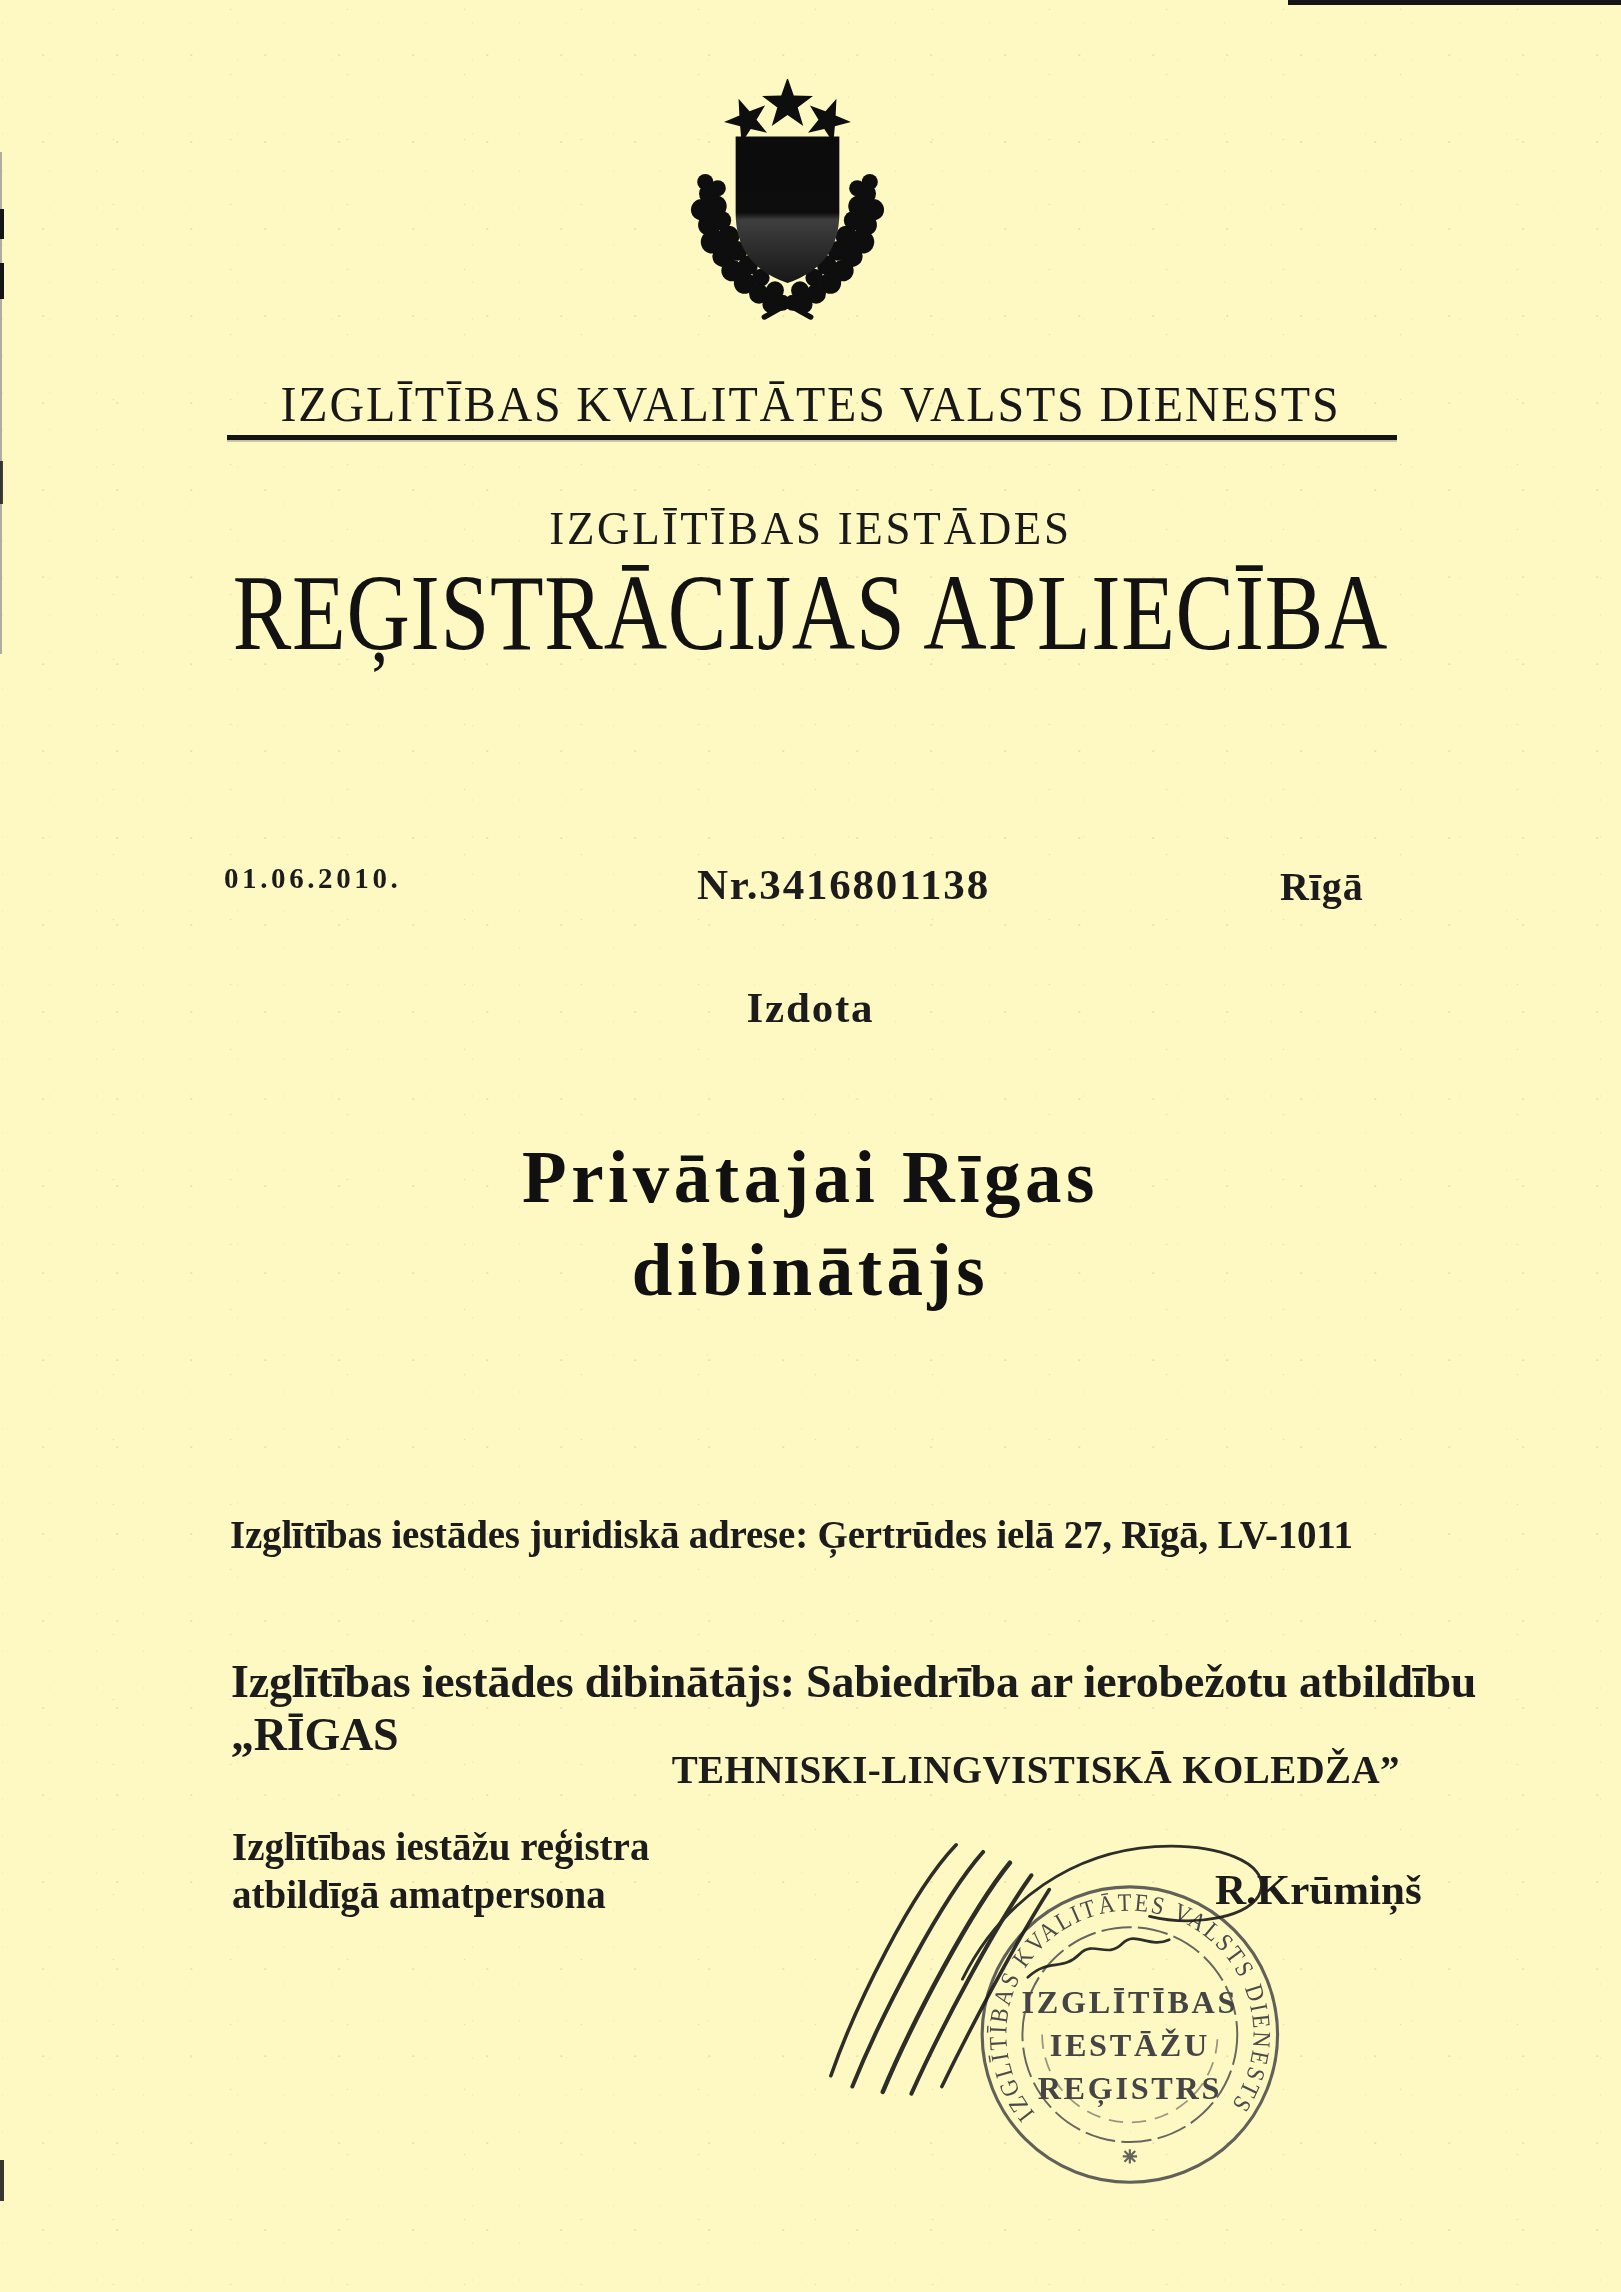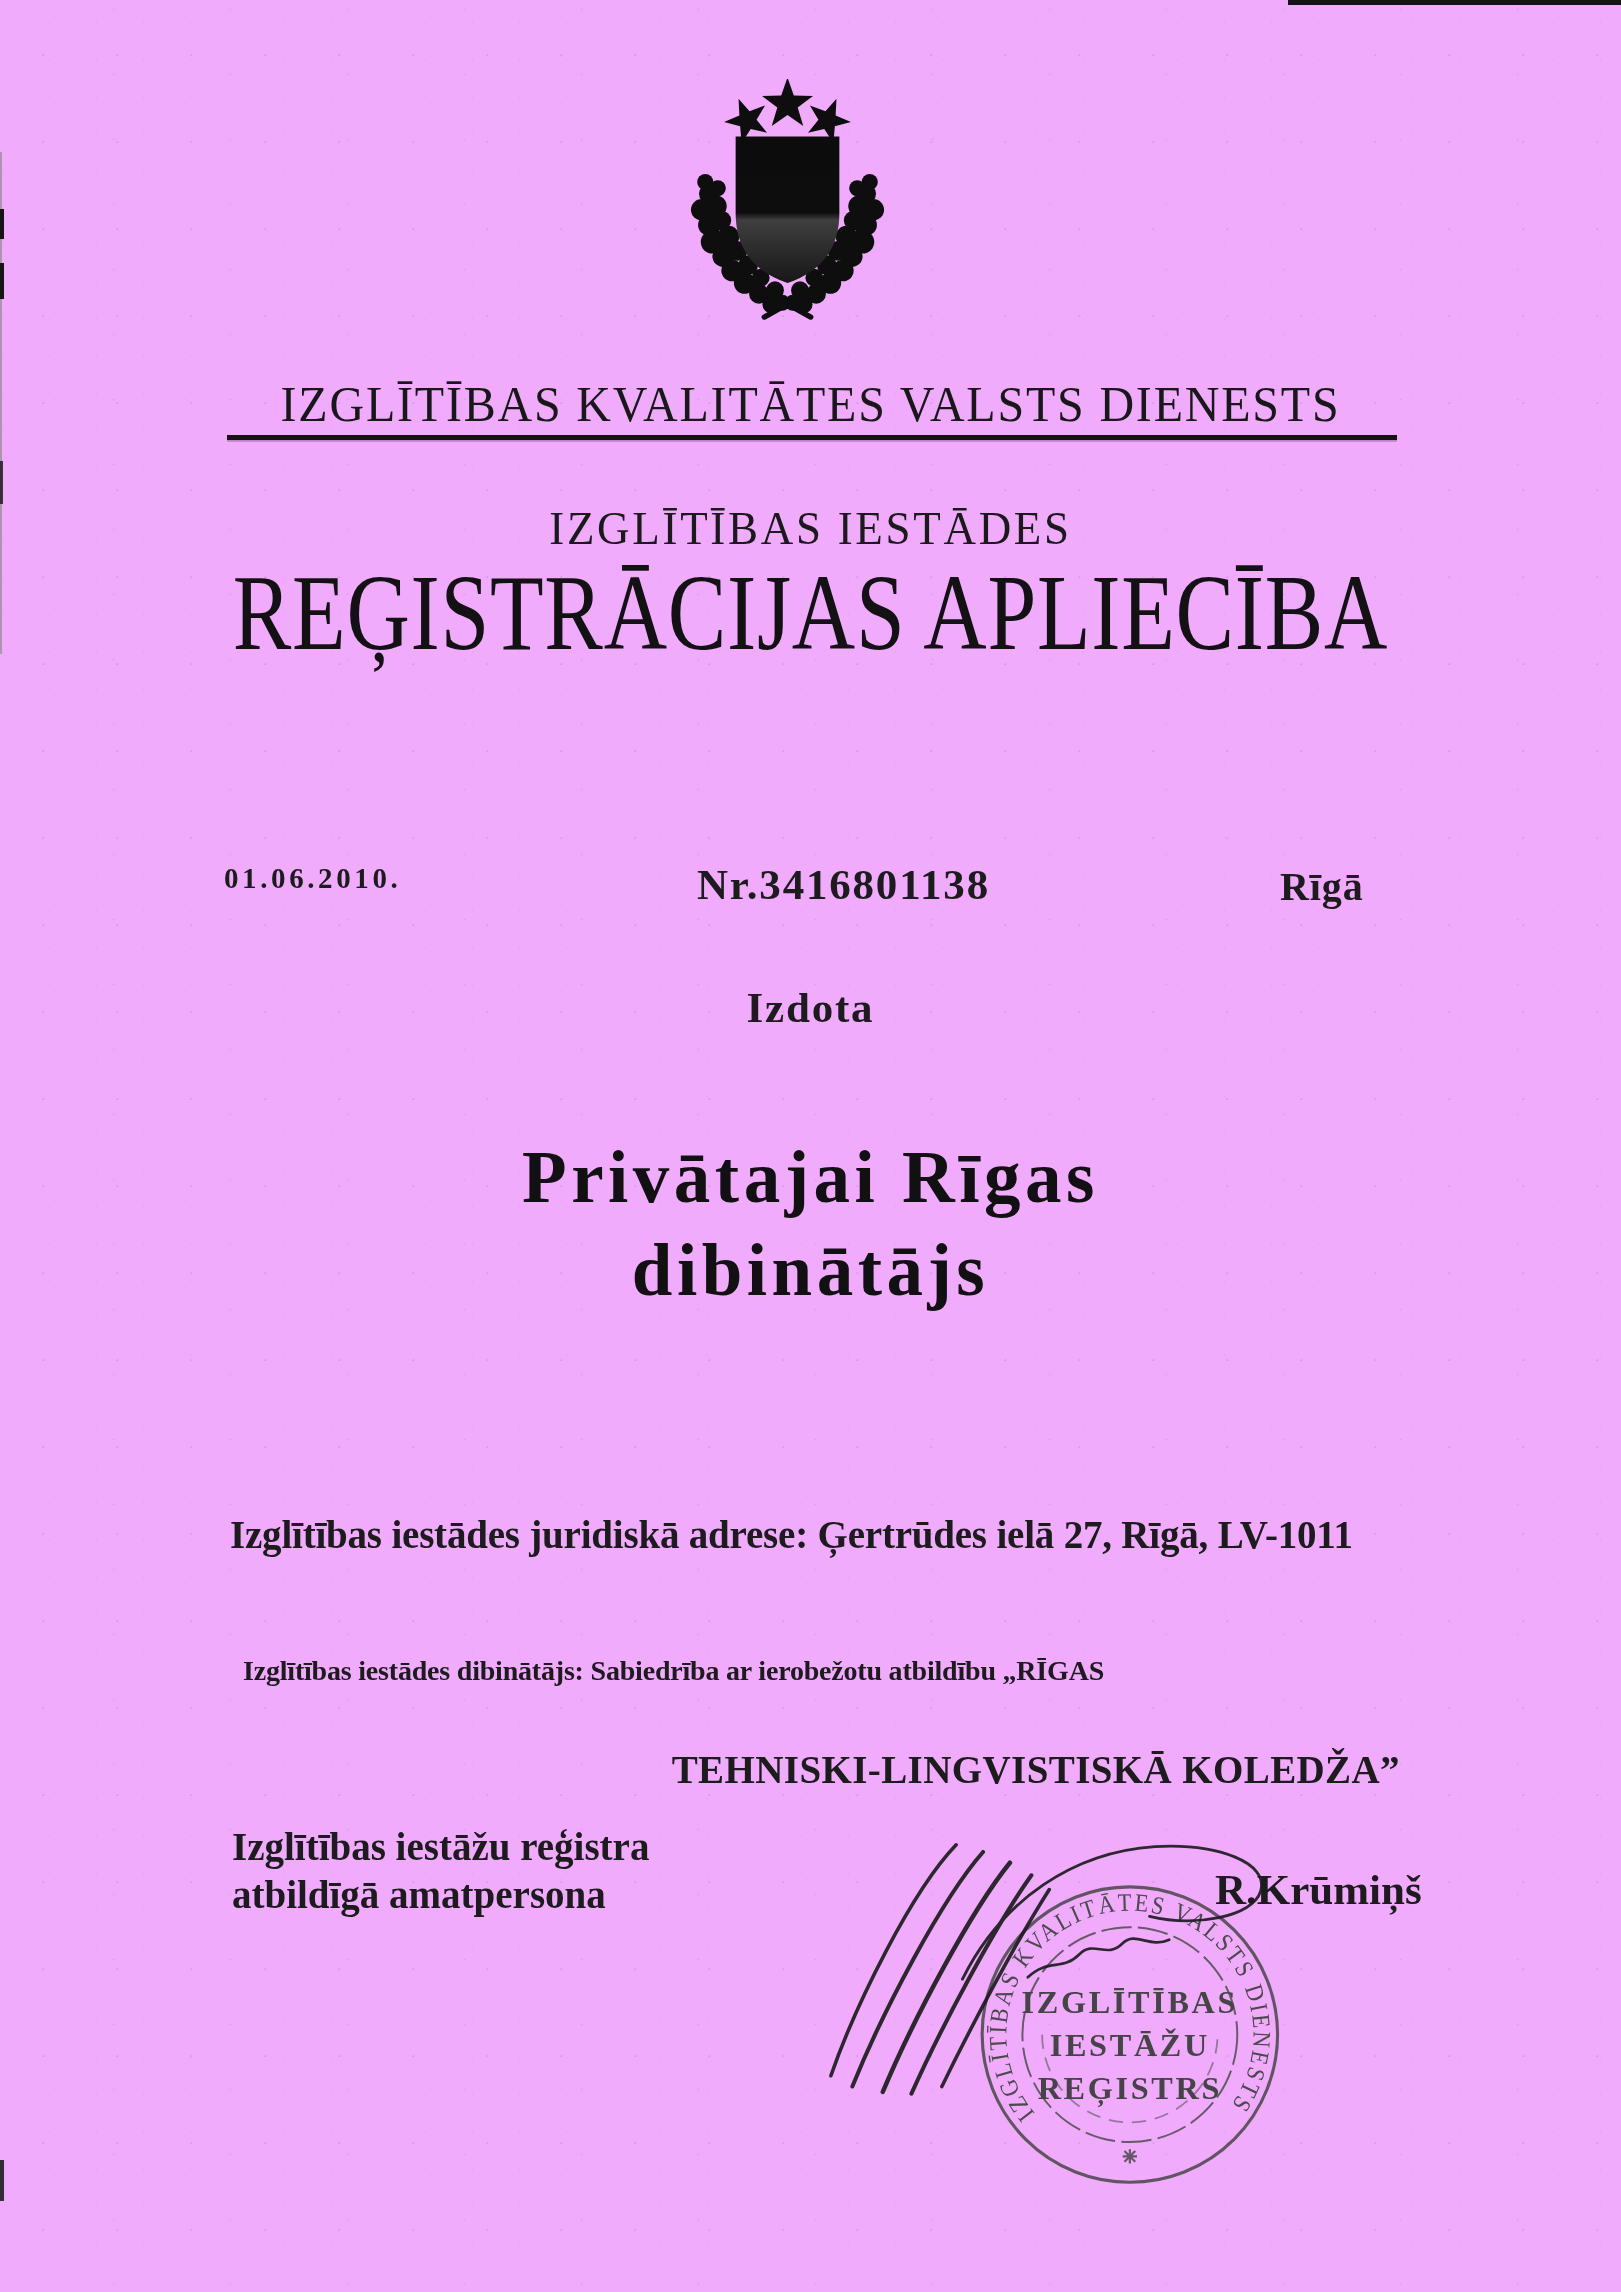--- a/index.html
+++ b/index.html
@@ -1,18 +1,18 @@
 <!DOCTYPE html>
 <html style="font-size:14.3px"><head>
 <meta charset="utf-8">
 <style>
   html,body{margin:0;padding:0;background:#9a9a9a;}
   .page{
     position:relative;width:1621px;height:2293px;margin:0 auto;
-    background:#f0abfc;overflow:hidden;
+    background:#fef9c3;overflow:hidden;
     font-family:"Liberation Serif", serif;color:#1c1c1c;
   }
   .page::before{
     content:"";position:absolute;inset:0;pointer-events:none;
     background-image:
       radial-gradient(circle, rgba(45,45,45,.20) 0.6px, transparent 1px),
       radial-gradient(circle, rgba(70,70,70,.12) 0.5px, transparent 0.9px),
       radial-gradient(circle, rgba(30,30,30,.10) 0.7px, transparent 1.1px);
     background-size:74px 87px, 47px 37px, 117px 65px;
     background-position:6.3px 11.6px, 26px 4.5px, 55px 42px;
@@ -29,22 +29,22 @@
     transform:scaleX(0.82);line-height:1;}
   .meta{font-weight:bold;}
   .issue-date{left:224px;top:862px;font-size:29px;letter-spacing:3.6px;}
   .reg-number{left:697px;top:860px;font-size:43px;letter-spacing:1.8px;}
   .issue-place{left:1280px;top:863px;font-size:40px;letter-spacing:0.9px;}
   .issued-label{top:983px;font-size:43px;font-weight:bold;letter-spacing:1.8px;}
   .recipient{top:1131px;font-size:73px;font-weight:bold;letter-spacing:4.5px;
     line-height:93px;color:#111;}
   .address-line{left:230px;top:1512px;font-size:39px;font-weight:bold;
     letter-spacing:-0.2px;}
-  .founder-1{left:231px;top:1655px;font-size:28px;font-weight:bold;
-    letter-spacing:-0.2px;margin-left:12px;}
+  .founder-1{left:231px;top:1655px;font-size:46px;font-weight:bold;
+    letter-spacing:-0.2px;}
   .founder-2{right:221px;top:1707px;font-size:39px;font-weight:bold;
     letter-spacing:0.4px;margin-top:40px;}
   .official-1{left:232px;top:1824px;font-size:39px;font-weight:bold;}
   .official-2{left:232px;top:1872px;font-size:39px;font-weight:bold;}
   .signatory{left:1215px;top:1865px;font-size:43px;font-weight:bold;}
   
   .artifact{background:#151515;}
   .a-topright{left:1288px;top:0;width:333px;height:5.4px;}
   .a-left-soft{left:0;top:152px;width:1.8px;height:502px;background:#8d8d8d;opacity:.7;}
   .a-left-1{left:0;top:209px;width:3.6px;height:30px;}

